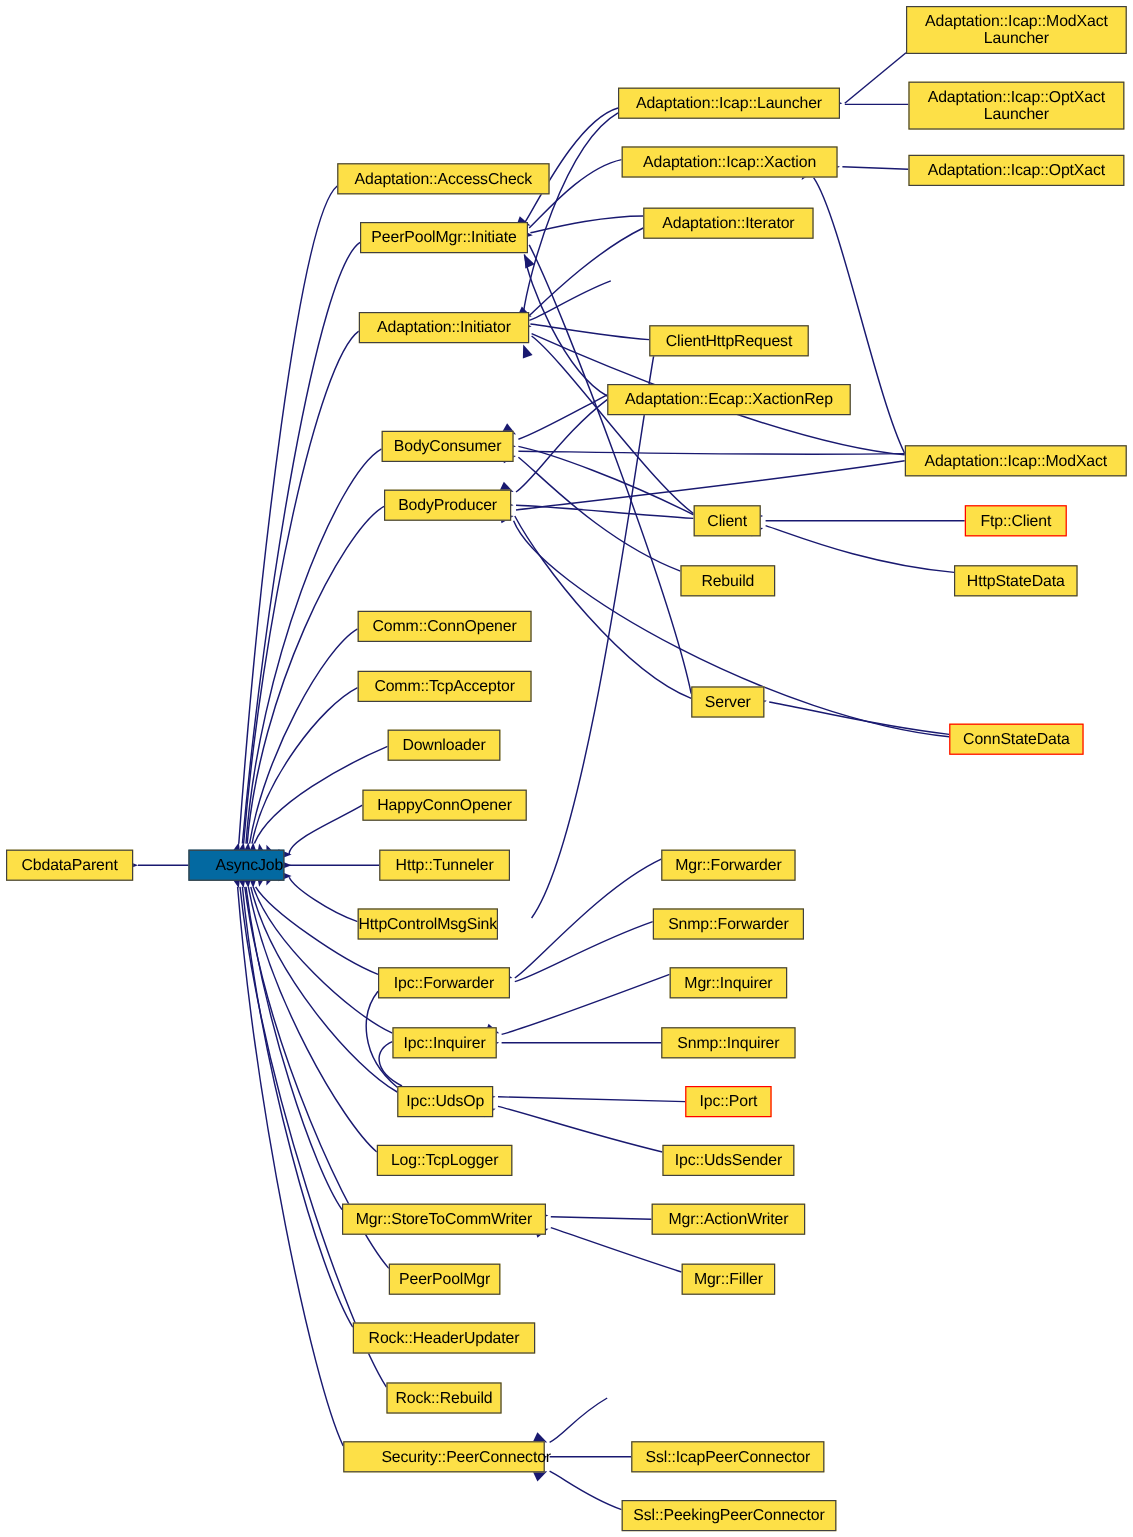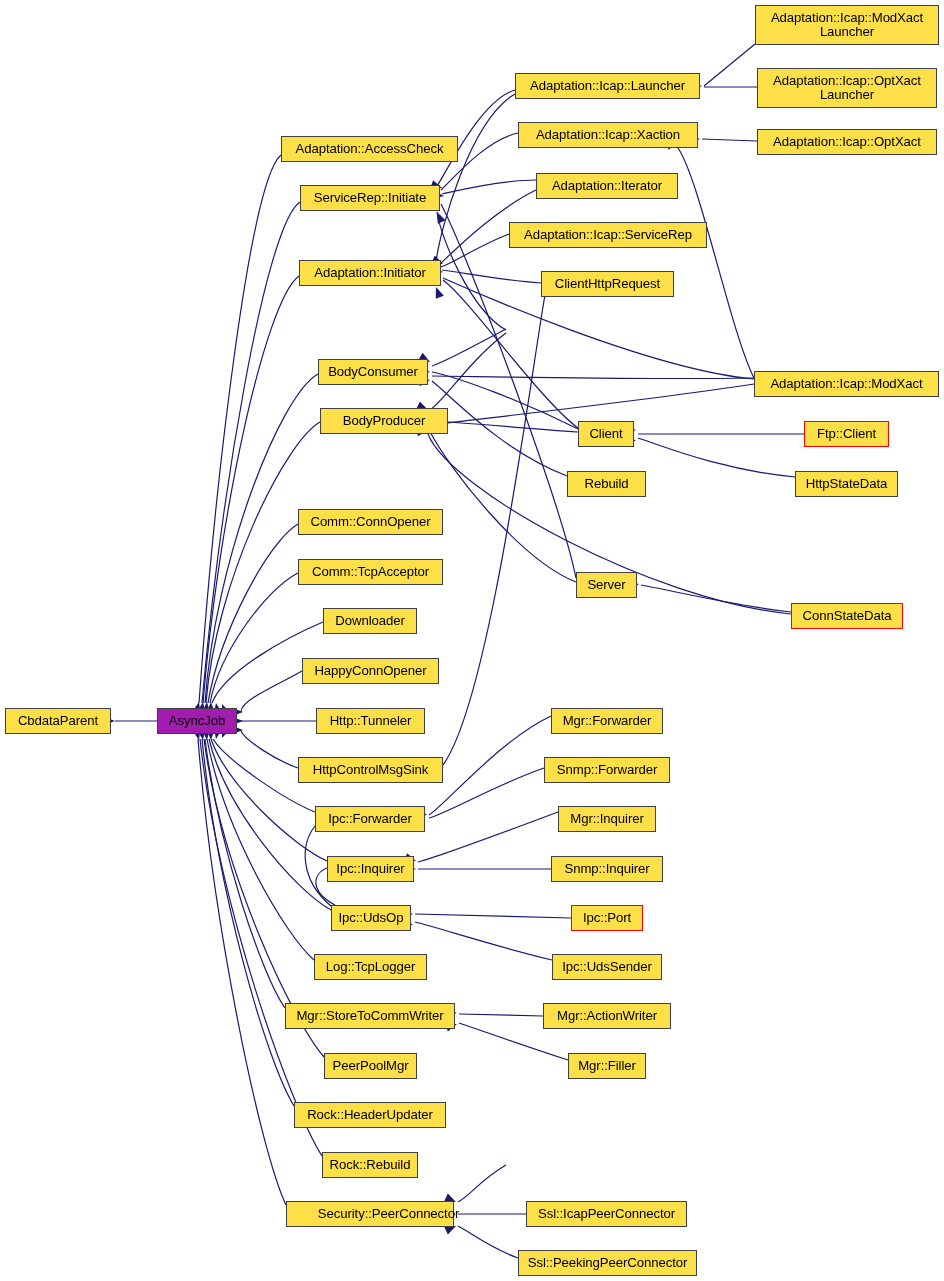--- a/index.html
+++ b/index.html
@@ -34,22 +34,23 @@
     background: #fde047;
     border: 1px solid #404040;
     color: #000000;
     font-size: 13.2px;
     line-height: 14px;
     letter-spacing: -0.1px;
     white-space: pre-line;
     z-index: 5;
   }
   .node.focus {
-    background: #a21caf;
+    background: #0369a1;
     border-color: #404040;
+    justify-content: flex-end;
   }
   .node.red {
     border-color: #ff0000;
   }
   .node-label {
     display: block;
     white-space: pre-line;
   }
 </style>
 </head>
@@ -161,44 +162,44 @@
       <polygon points="0,0 11,-4.3 11,4.3" fill="#191970" transform="translate(413,924) rotate(165)"></polygon>
       <polygon points="0,0 11,-4.3 11,4.3" fill="#191970" transform="translate(457,1013) rotate(180)"></polygon>
       <polygon points="0,0 11,-4.3 11,4.3" fill="#191970" transform="translate(457,1024) rotate(162)"></polygon>
       <polygon points="0,0 11,-4.3 11,4.3" fill="#191970" transform="translate(456,1202) rotate(205)"></polygon>
       <polygon points="0,0 11,-4.3 11,4.3" fill="#191970" transform="translate(456,1214) rotate(180)"></polygon>
       <polygon points="0,0 11,-4.3 11,4.3" fill="#191970" transform="translate(456,1226) rotate(155)"></polygon>
     </svg>
 <div class="node" style="left: 5px; top: 708px; width: 106px; height: 26px;"><span class="node-label">CbdataParent</span></div>
     <div class="node focus" style="left: 157px; top: 708px; width: 80px; height: 26px;"><span class="node-label">AsyncJob</span></div>
     <div class="node" style="left: 281px; top: 136px; width: 177px; height: 26px;"><span class="node-label">Adaptation::AccessCheck</span></div>
-    <div class="node" style="left: 300px; top: 185px; width: 140px; height: 26px;"><span class="node-label">ServiceRep::Initiate</span></div>
+    <div class="node" style="left: 300px; top: 185px; width: 140px; height: 26px;"><span class="node-label">PeerPoolMgr::Initiate</span></div>
     <div class="node" style="left: 299px; top: 260px; width: 142px; height: 26px;"><span class="node-label">Adaptation::Initiator</span></div>
     <div class="node" style="left: 318px; top: 359px; width: 110px; height: 26px;"><span class="node-label">BodyConsumer</span></div>
-    <div class="node" style="left: 320px; top: 408px; width: 128px; height: 26px;"><span class="node-label">BodyProducer</span></div>
+    <div class="node" style="left: 320px; top: 408px; width: 106px; height: 26px;"><span class="node-label">BodyProducer</span></div>
     <div class="node" style="left: 298px; top: 509px; width: 145px; height: 26px;"><span class="node-label">Comm::ConnOpener</span></div>
     <div class="node" style="left: 298px; top: 559px; width: 145px; height: 26px;"><span class="node-label">Comm::TcpAcceptor</span></div>
     <div class="node" style="left: 323px; top: 608px; width: 94px; height: 26px;"><span class="node-label">Downloader</span></div>
     <div class="node" style="left: 302px; top: 658px; width: 137px; height: 26px;"><span class="node-label">HappyConnOpener</span></div>
     <div class="node" style="left: 316px; top: 708px; width: 109px; height: 26px;"><span class="node-label">Http::Tunneler</span></div>
-    <div class="node" style="left: 298px; top: 757px; width: 145px; height: 26px;"><span class="node-label">HttpControlMsgSink</span></div>
+    <div class="node" style="left: 298px; top: 757px; width: 117px; height: 26px;"><span class="node-label">HttpControlMsgSink</span></div>
     <div class="node" style="left: 315px; top: 806px; width: 110px; height: 26px;"><span class="node-label">Ipc::Forwarder</span></div>
     <div class="node" style="left: 327px; top: 856px; width: 87px; height: 26px;"><span class="node-label">Ipc::Inquirer</span></div>
     <div class="node" style="left: 331px; top: 905px; width: 80px; height: 26px;"><span class="node-label">Ipc::UdsOp</span></div>
     <div class="node" style="left: 314px; top: 954px; width: 113px; height: 26px;"><span class="node-label">Log::TcpLogger</span></div>
     <div class="node" style="left: 285px; top: 1003px; width: 170px; height: 26px;"><span class="node-label">Mgr::StoreToCommWriter</span></div>
     <div class="node" style="left: 324px; top: 1053px; width: 93px; height: 26px;"><span class="node-label">PeerPoolMgr</span></div>
     <div class="node" style="left: 294px; top: 1102px; width: 152px; height: 26px;"><span class="node-label">Rock::HeaderUpdater</span></div>
     <div class="node" style="left: 322px; top: 1152px; width: 96px; height: 26px;"><span class="node-label">Rock::Rebuild</span></div>
     <div class="node" style="left: 286px; top: 1201px; width: 168px; height: 26px; padding-left: 37px;"><span class="node-label">Security::PeerConnector</span></div>
     <div class="node" style="left: 515px; top: 73px; width: 185px; height: 26px;"><span class="node-label">Adaptation::Icap::Launcher</span></div>
     <div class="node" style="left: 518px; top: 122px; width: 180px; height: 26px;"><span class="node-label">Adaptation::Icap::Xaction</span></div>
     <div class="node" style="left: 536px; top: 173px; width: 142px; height: 26px;"><span class="node-label">Adaptation::Iterator</span></div>
-    <div class="node" style="left: 509px; top: 222px; width: 198px; height: 26px;"><span class="node-label">Adaptation::Icap::ServiceRep</span></div>
     <div class="node" style="left: 541px; top: 271px; width: 133px; height: 26px;"><span class="node-label">ClientHttpRequest</span></div>
+    <div class="node" style="left: 506px; top: 320px; width: 203px; height: 26px;"><span class="node-label">Adaptation::Ecap::XactionRep</span></div>
     <div class="node" style="left: 578px; top: 421px; width: 56px; height: 26px;"><span class="node-label">Client</span></div>
     <div class="node" style="left: 567px; top: 471px; width: 79px; height: 26px;"><span class="node-label">Rebuild</span></div>
     <div class="node" style="left: 576px; top: 572px; width: 61px; height: 26px;"><span class="node-label">Server</span></div>
     <div class="node" style="left: 551px; top: 708px; width: 112px; height: 26px;"><span class="node-label">Mgr::Forwarder</span></div>
     <div class="node" style="left: 544px; top: 757px; width: 126px; height: 26px;"><span class="node-label">Snmp::Forwarder</span></div>
     <div class="node" style="left: 558px; top: 806px; width: 98px; height: 26px;"><span class="node-label">Mgr::Inquirer</span></div>
     <div class="node" style="left: 551px; top: 856px; width: 112px; height: 26px;"><span class="node-label">Snmp::Inquirer</span></div>
     <div class="node red" style="left: 571px; top: 905px; width: 72px; height: 26px;"><span class="node-label">Ipc::Port</span></div>
     <div class="node" style="left: 552px; top: 954px; width: 110px; height: 26px;"><span class="node-label">Ipc::UdsSender</span></div>
     <div class="node" style="left: 543px; top: 1003px; width: 128px; height: 26px;"><span class="node-label">Mgr::ActionWriter</span></div>

